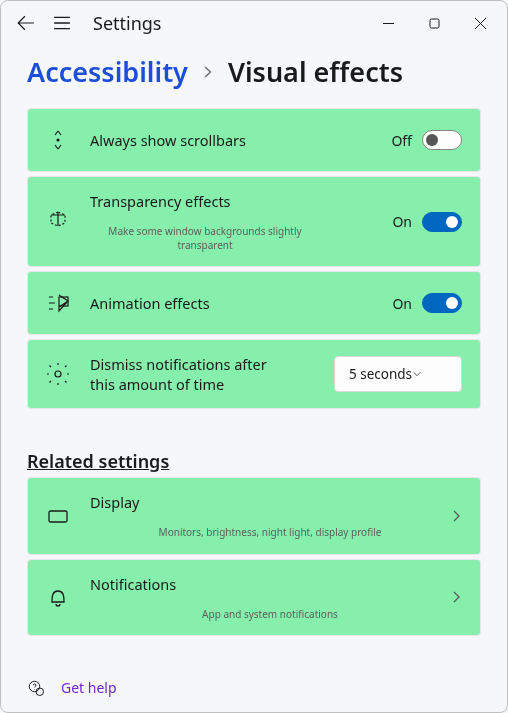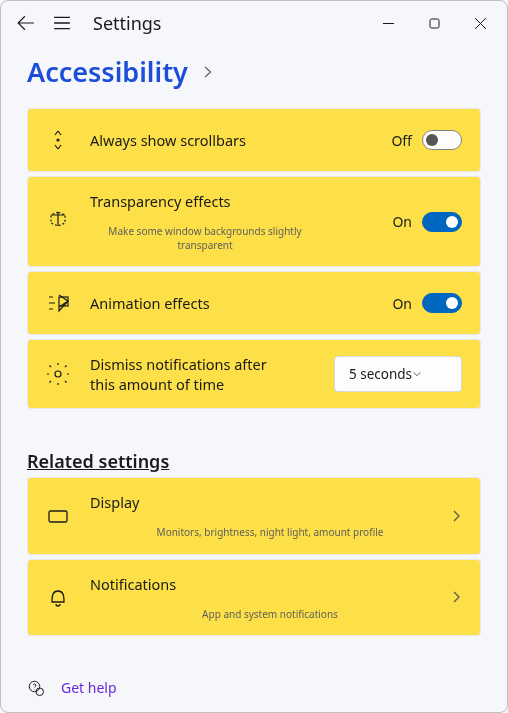--- a/index.html
+++ b/index.html
@@ -29,21 +29,21 @@
     display: flex; align-items: center; gap: 14px;
     font-size: 27px; padding: 8px 26px 18px 26px;
     font-weight: 600;
   }
   .bc-parent { color: #1d4ed8; font-weight: 600; }
   .bc-chevron { color: #6b6b6b; font-size: 17px; }
   .bc-current { color: #1a1a1a; }
 
   .content { padding: 0 26px; }
   .card {
-    background: #fde047;
+    background: #86efac;
     border: 1px solid #e7e7ea;
     border-radius: 4px;
     display: flex; align-items: center;
     padding: 14px 18px;
     margin-bottom: 4px;
     min-height: 64px;
   }
   .card-icon { width: 24px; height: 24px; display:flex; align-items:center; justify-content:center; margin-right: 20px; flex-shrink:0;}
   .card-text { flex: 1; }
   .card-title { font-size: 14.5px; }
@@ -122,20 +122,21 @@
   </div>
 </div>
 
 <div class="breadcrumb">
   <span class="bc-parent">Accessibility</span>
   <span class="bc-chevron">
     <svg width="12" height="12" viewBox="0 0 12 12" stroke="#6b6b6b" stroke-width="1.4" fill="none">
         <path d="M3 1 L8.5 6 L3 11"></path>
       </svg>
   </span>
+  <span class="bc-current">Visual effects</span>
 </div>
 
 <div class="content">
 
   <div class="card">
     <div class="card-icon">
       <svg viewBox="0 0 24 24" stroke="#1a1a1a" stroke-width="1.2" fill="none">
           <path d="M12 3 L9 7 M12 3 L15 7 M12 21 L9 17 M12 21 L15 17"></path>
           <circle cx="12" cy="12" r="1" fill="#1a1a1a"></circle>
         </svg>
@@ -198,21 +199,21 @@
   <div class="section-title">Related settings</div>
 
   <div class="card">
     <div class="card-icon">
       <svg viewBox="0 0 24 24" stroke="#1a1a1a" stroke-width="1.3" fill="none">
           <rect x="3" y="7" width="18" height="11" rx="1.5"></rect>
         </svg>
     </div>
     <div class="card-text">
       <div class="card-title">Display</div>
-      <div class="card-sub" style="max-width:none;">Monitors, brightness, night light, amount profile</div>
+      <div class="card-sub" style="max-width:none;">Monitors, brightness, night light, display profile</div>
     </div>
     <svg class="chev-right" viewBox="0 0 12 12" stroke="currentColor" stroke-width="1.3" fill="none">
         <path d="M4 1 L9 6 L4 11"></path>
       </svg>
   </div>
 
   <div class="card">
     <div class="card-icon">
       <svg viewBox="0 0 24 24" stroke="#1a1a1a" stroke-width="1.3" fill="none">
           <path d="M6 17 C6 10 7 6 12 6 C17 6 18 10 18 17 Z M10 19 A2 2 0 0 0 14 19"></path>

